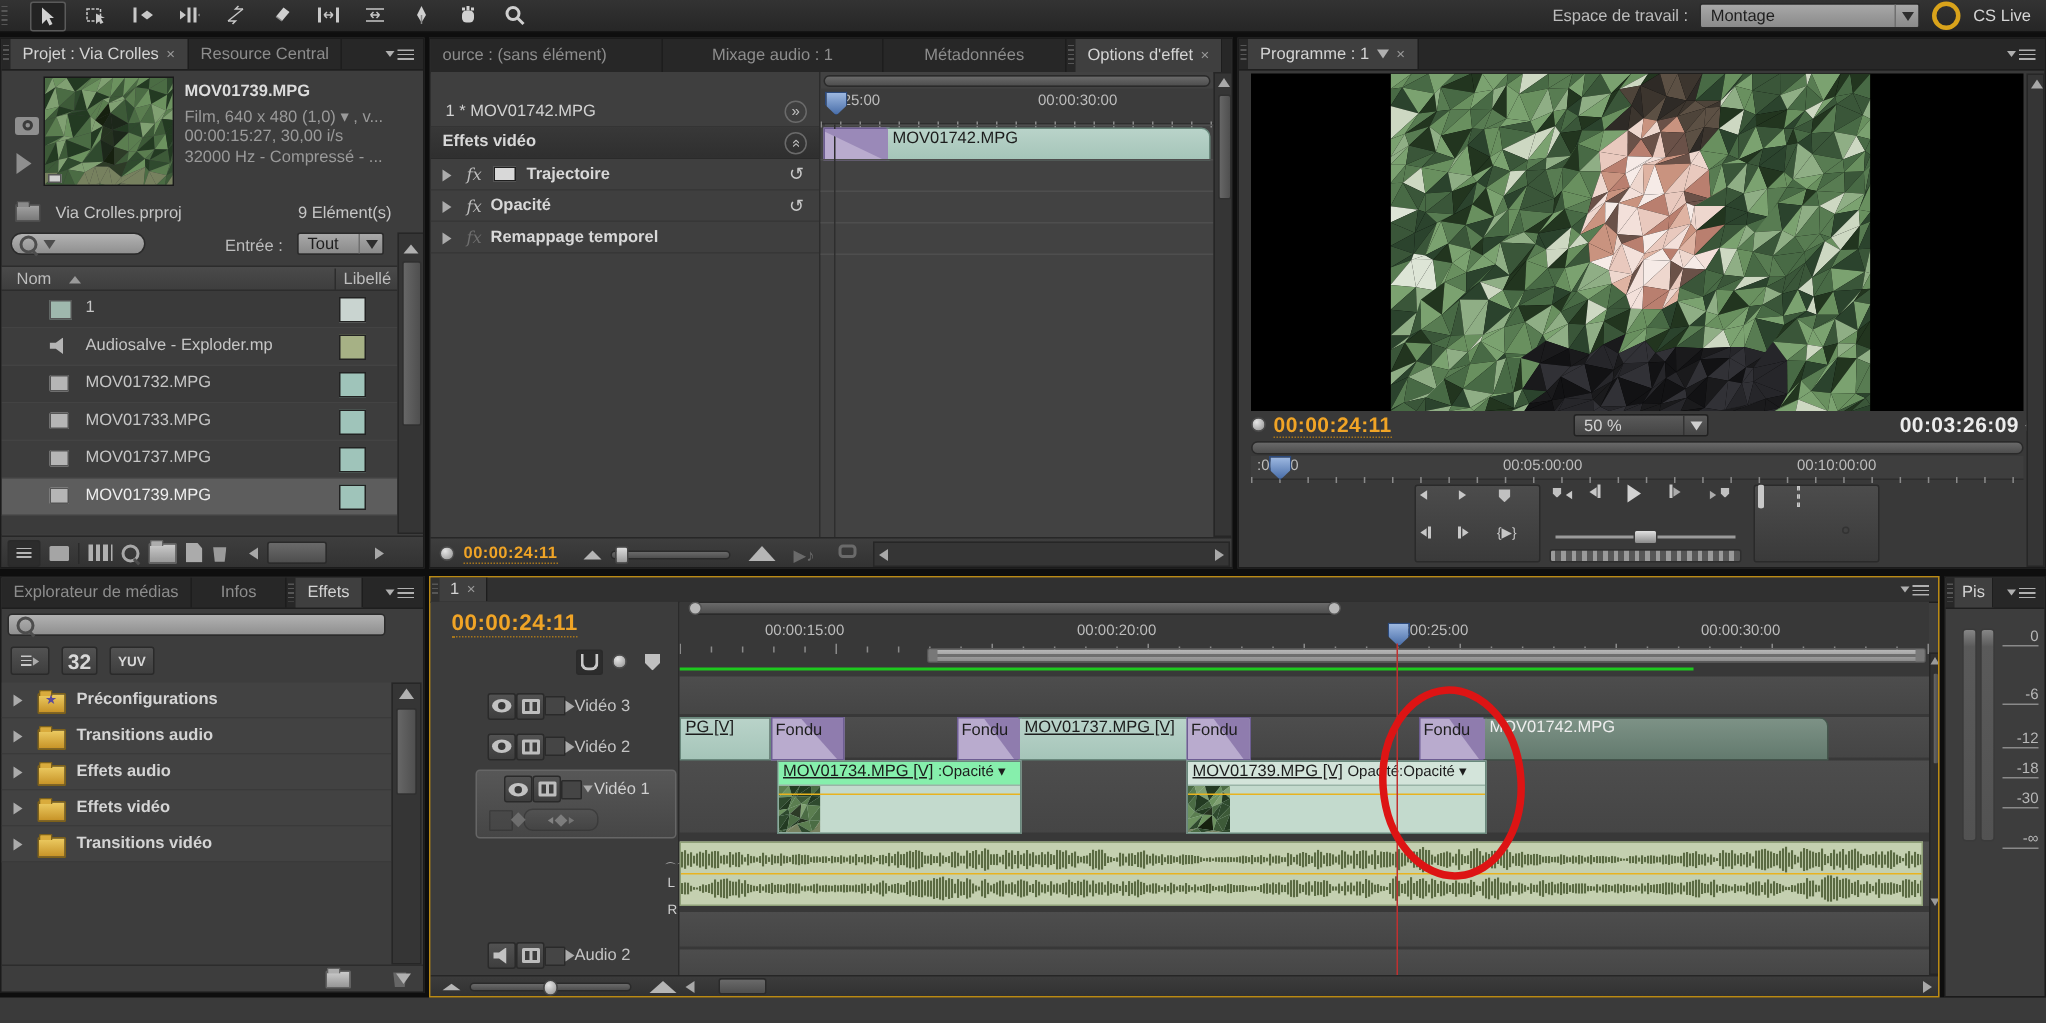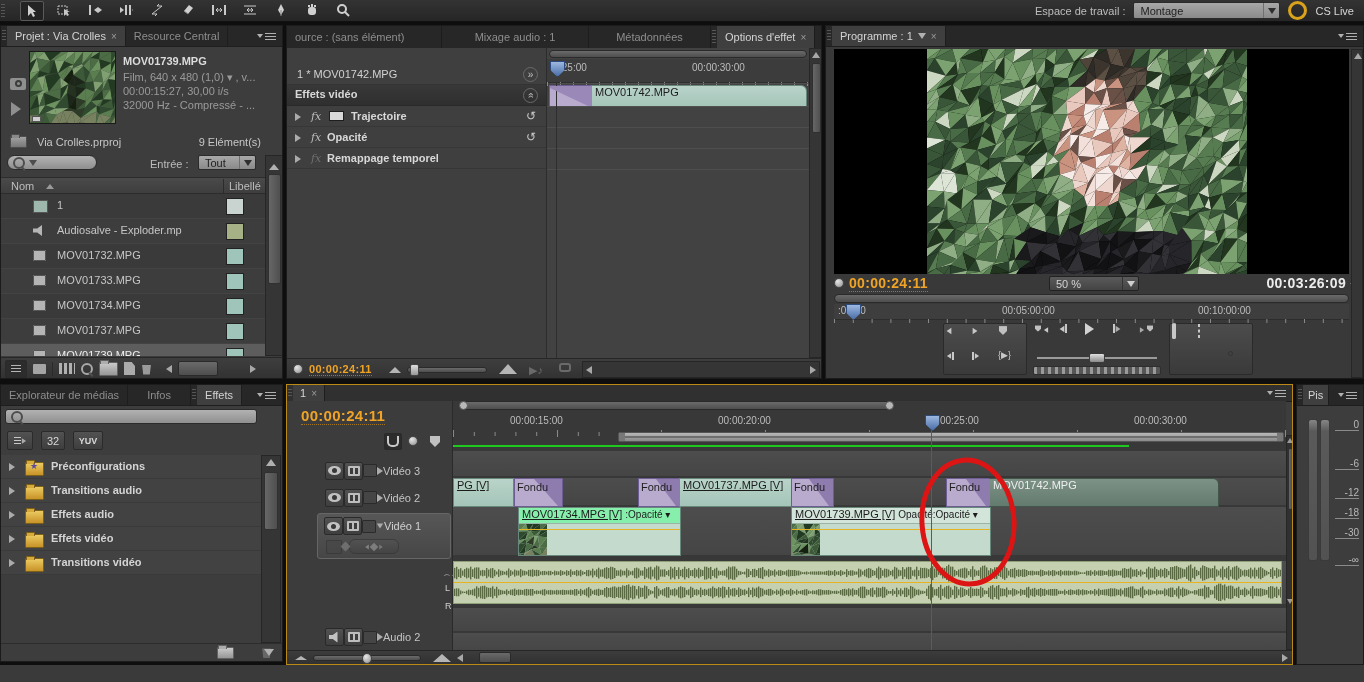--- a/index.html
+++ b/index.html
@@ -391,25 +391,20 @@
      <span style="position:absolute;left:225px;top:4px;width:16px;height:15px;border:1px solid #222;background:#a6b185"></span>
       </div>
       <div style="position: relative; height: 24px; background: rgb(58, 58, 58); border-bottom: 1px solid rgb(67, 67, 67);">
         <span style="position:absolute;left:32px;top:6px;display:inline-block;background:#b5b5b5;width:13px;height:11px;border-radius:1px;box-shadow:inset 0 0 0 1px #555"></span>
      <span style="position:absolute;left:56px;top:5px;color:#c6c6c6">MOV01732.MPG</span>
      <span style="position:absolute;left:225px;top:4px;width:16px;height:15px;border:1px solid #222;background:#9fc4ba"></span>
       </div>
       <div style="position: relative; height: 24px; background: rgb(61, 61, 61); border-bottom: 1px solid rgb(67, 67, 67);">
         <span style="position:absolute;left:32px;top:6px;display:inline-block;background:#b5b5b5;width:13px;height:11px;border-radius:1px;box-shadow:inset 0 0 0 1px #555"></span>
      <span style="position:absolute;left:56px;top:5px;color:#c6c6c6">MOV01733.MPG</span>
-     <span style="position:absolute;left:225px;top:4px;width:16px;height:15px;border:1px solid #222;background:#9fc4ba"></span>
-      </div>
-      <div style="position: relative; height: 24px; background: rgb(58, 58, 58); border-bottom: 1px solid rgb(67, 67, 67);">
-        <span style="position:absolute;left:32px;top:6px;display:inline-block;background:#b5b5b5;width:13px;height:11px;border-radius:1px;box-shadow:inset 0 0 0 1px #555"></span>
-     <span style="position:absolute;left:56px;top:5px;color:#c6c6c6">MOV01734.MPG</span>
      <span style="position:absolute;left:225px;top:4px;width:16px;height:15px;border:1px solid #222;background:#9fc4ba"></span>
       </div>
       <div style="position: relative; height: 24px; background: rgb(61, 61, 61); border-bottom: 1px solid rgb(67, 67, 67);">
         <span style="position:absolute;left:32px;top:6px;display:inline-block;background:#b5b5b5;width:13px;height:11px;border-radius:1px;box-shadow:inset 0 0 0 1px #555"></span>
      <span style="position:absolute;left:56px;top:5px;color:#c6c6c6">MOV01737.MPG</span>
      <span style="position:absolute;left:225px;top:4px;width:16px;height:15px;border:1px solid #222;background:#9fc4ba"></span>
       </div>
       <div style="position: relative; height: 24px; background: rgb(93, 93, 93); border-bottom: 1px solid rgb(67, 67, 67);">
         <span style="position:absolute;left:32px;top:6px;display:inline-block;background:#b5b5b5;width:13px;height:11px;border-radius:1px;box-shadow:inset 0 0 0 1px #555"></span>
      <span style="position:absolute;left:56px;top:5px;color:#eee">MOV01739.MPG</span>
@@ -1579,21 +1574,21 @@
       </div>
   </div>
   <div class="abs searchbox" style="left:4px;top:24px;width:252px;height:15px;border-radius:3px">
     <span class="mag"></span>
   </div>
   <div class="abs hbox" style="left:6px;top:46px;gap:8px">
     <span class="thbtn" style="width:24px;height:17px">
         <span style="width:7px;height:7px;background:repeating-linear-gradient(#c8c8c8 0 1px,transparent 1px 3px)"></span>
         <span class="tri-r" style="transform:scale(.7)"></span>
       </span>
-    <span class="thbtn" style="width:22px;height:17px;color:#d8d8d8;font-size:11px;font-weight:normal">32</span>
+    <span class="thbtn" style="width:22px;height:17px;color:#d8d8d8;font-size:14px;font-weight:bold">32</span>
     <span class="thbtn" style="width:28px;height:17px;color:#d8d8d8;font-size:9px;font-weight:bold">YUV</span>
   </div>
   <div class="abs" id="fx-folders" style="left:0;top:70px;width:260px;height:120px">
       <div style="position: relative; height: 23px; border-bottom: 1px solid rgb(58, 58, 58); background: rgb(66, 66, 66);">
         <span class="tri-r" style="position:absolute;left:8px;top:8px"></span>
      <span class="folder" style="position:absolute;left:24px;top:7px">
           <span style="position:absolute;left:4px;top:-2px;color:#5a4a9a;font-size:9px">★</span>
         </span>
      <span style="position:absolute;left:50px;top:5px;font-weight:bold;color:#d4d4d4">Préconfigurations</span>
       </div>
@@ -1666,21 +1661,21 @@
           <span class="eye"></span>
         </span>
       <span class="thbtn" style="width:17px;height:16px">
           <span class="film"></span>
         </span>
       <span class="tgl"></span>
       <span class="tri-r"></span>
       <span style="color:#c4c4c4">Vidéo 2</span>
     </div>
     <div class="abs" style="left:30px;top:112px;width:134px;height:46px;background:linear-gradient(#575757,#464646);border:1px solid #666;border-radius:3px">
-      <div class="hbox" style="padding:3px 0 0 6px">
+      <div class="hbox" style="padding:3px 0 0 18px">
         <span class="thbtn" style="width:17px;height:16px">
             <span class="eye"></span>
           </span>
         <span class="thbtn" style="width:17px;height:16px">
             <span class="film"></span>
           </span>
         <span class="tgl"></span>
         <span class="tri-d" style="transform:scale(.8)"></span>
         <span style="color:#d0d0d0">Vidéo 1</span>
       </div>

